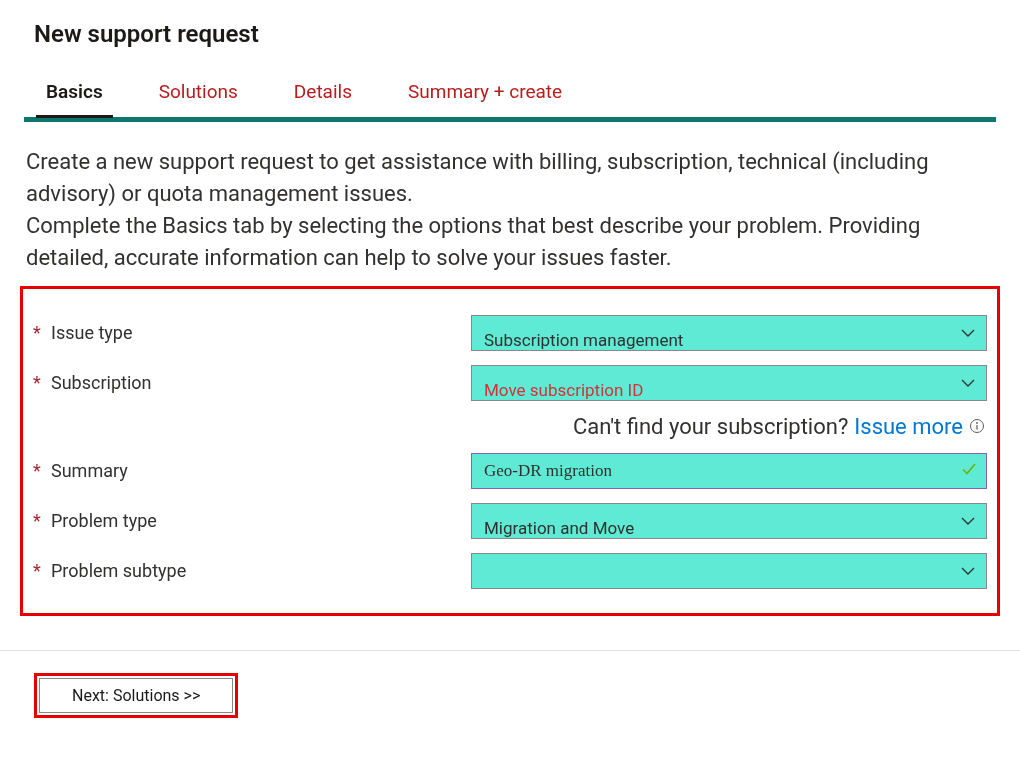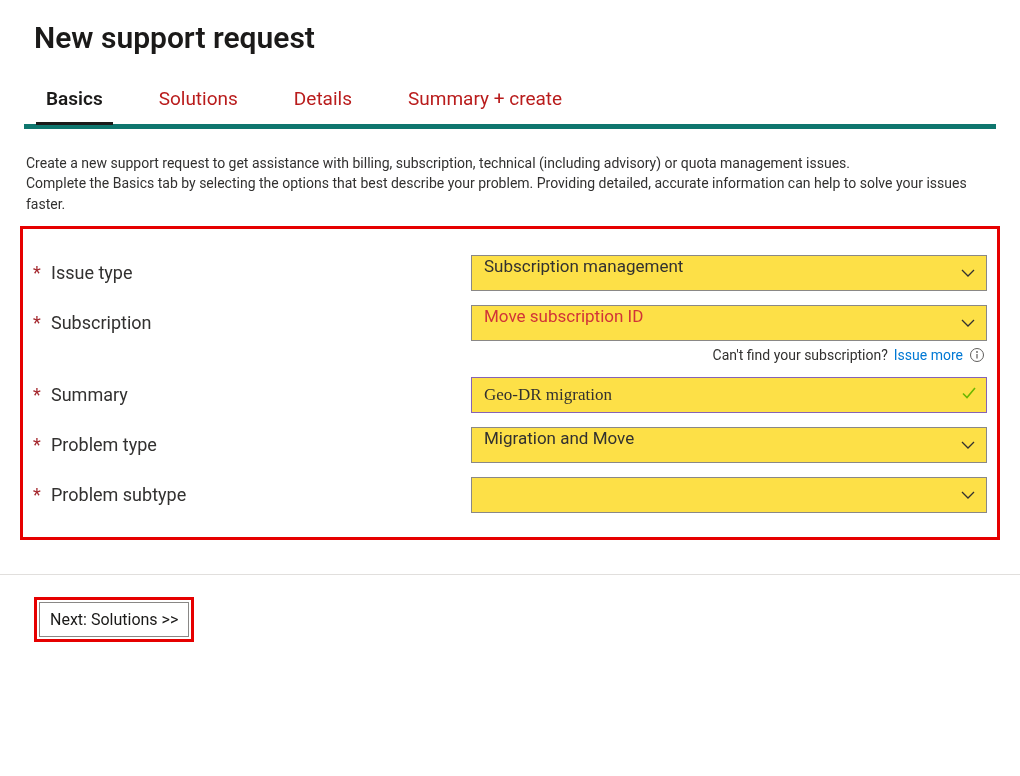--- a/index.html
+++ b/index.html
@@ -6,21 +6,21 @@
   html, body {
     font-family: "Segoe UI", -apple-system, BlinkMacSystemFont, Roboto, Arial, sans-serif;
     background: #ffffff;
     color: #323130;
     width: 1020px;
   }
   .page {
     padding: 16px 24px 24px 24px;
   }
   h1.page-title {
-    font-size: 30px;
+    font-size: 24px;
     font-weight: 600;
     color: #1b1a19;
     margin: 4px 10px 26px 10px;
   }
   .tabs {
     display: flex;
     gap: 56px;
     padding: 0 22px;
     border-bottom: 5px solid #0f766e;
   }
@@ -36,21 +36,21 @@
     font-weight: 600;
   }
   .tab.active::after {
     content: "";
     position: absolute;
     left: -10px; right: -10px; bottom: -1px;
     height: 3px;
     background: #1b1a19;
   }
   .intro {
-    font-size: 14px;
+    font-size: 22px;
     line-height: 1.45;
     color: #323130;
     margin: 24px 2px 12px 2px;
   }
   .form-area {
     border: 3px solid #e60000;
     padding: 12px 10px 24px 10px;
     margin: 6px -4px 0 -4px;
   }
   .row {
@@ -77,26 +77,26 @@
     padding-top: 2px;
   }
   .control {
     flex: 1;
     position: relative;
   }
   .dropdown, .textinput {
     width: 100%;
     height: 36px;
     border: 1px solid #8a8886;
-    background: #fde047;
+    background: #5eead4;
     font-size: 17px;
     color: #323130;
     padding: 0 40px 0 12px;
     display: flex;
-    align-items: flex-start;
+    align-items: flex-end;
     cursor: pointer;
     position: relative;
     font-family: inherit;
   }
   .textinput {
     cursor: text;
     outline: none;
     font-family: Liberation Serif, serif;
   }
   .textinput.valid {
@@ -112,26 +112,26 @@
   .chev svg { display: block; }
   .checkmark {
     position: absolute;
     right: 10px;
     top: 50%;
     transform: translateY(-50%);
     pointer-events: none;
   }
   .red-text { color: #d13438; }
   .hint {
-    margin: 6px 0 0 438px;
+    margin: 13px 0 0 438px;
     display: flex;
     align-items: center;
     justify-content: flex-end;
     gap: 6px;
-    font-size: 14px;
+    font-size: 22px;
     color: #323130;
     padding-right: 2px;
   }
   .hint a {
     color: #0078d4;
     text-decoration: none;
     cursor: pointer;
   }
   .info-icon {
     display: inline-flex;
@@ -146,21 +146,21 @@
     padding: 22px 0 0 10px;
   }
   .next-btn {
     border: 3px solid #e60000;
     display: inline-block;
     padding: 2px;
   }
   .next-btn-inner {
     border: 1px solid #8a8886;
     background: #ffffff;
-    padding: 7px 10px;
+    padding: 7px 32px;
     font-size: 16px;
     font-family: inherit;
     cursor: pointer;
     color: #1b1a19;
   }
 </style>
 </head>
 <body>
 
 <div class="page">

